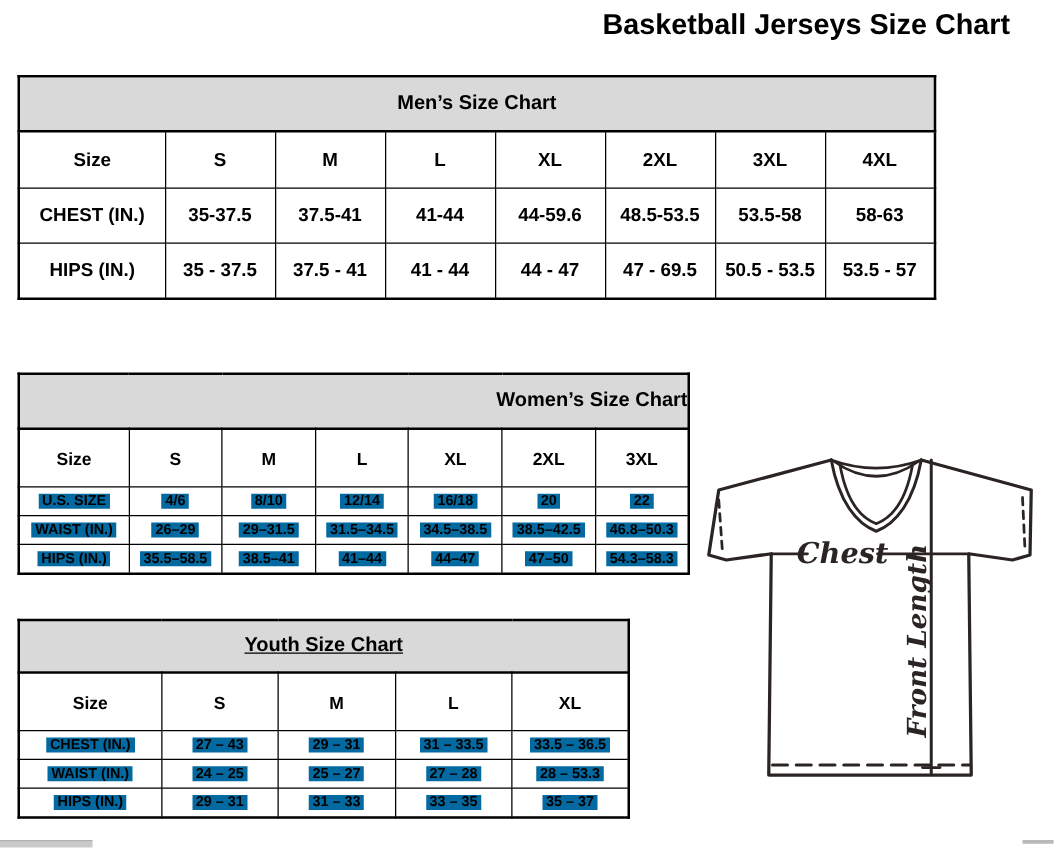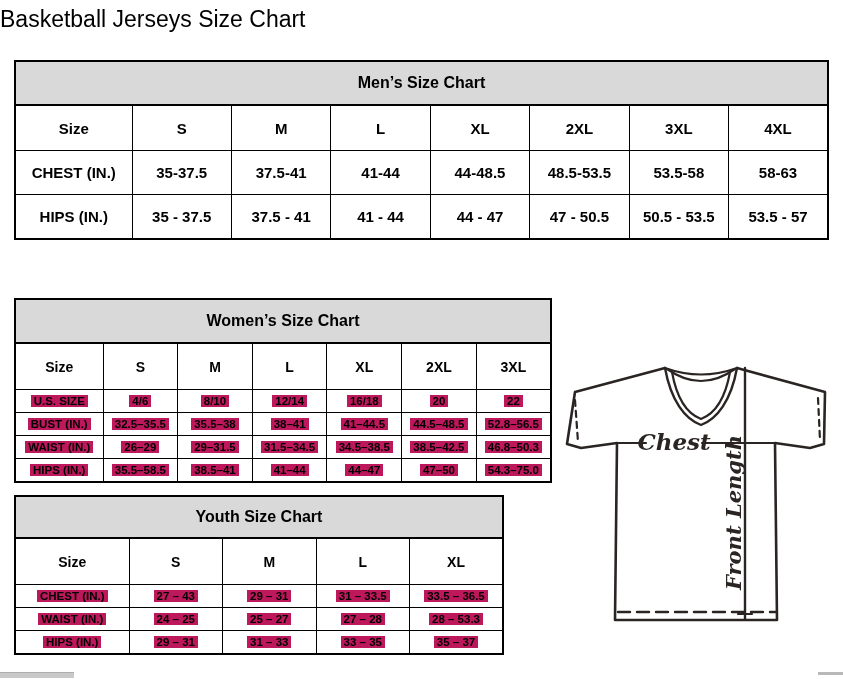--- a/index.html
+++ b/index.html
@@ -3,48 +3,48 @@
 <meta charset="utf-8">
 <style>
   html,body { margin:0; padding:0; }
   body {
     width:843px; height:679px; position:relative; background:#ffffff;
     font-family:"Liberation Sans", sans-serif; color:#000;
     overflow:hidden;
   }
   .page-title {
     position:absolute; top:6px; left:0; width:808px;
-    text-align:left; font-size:23px; font-weight:normal; letter-spacing:0px;
+    text-align:right; font-size:23px; font-weight:bold; letter-spacing:0px;
   }
   table { border-collapse:collapse; position:absolute; table-layout:fixed; background:#fff; }
   th, td {
     border:1.6px solid #000; text-align:center; vertical-align:middle;
     font-weight:bold; padding:0; overflow:hidden; white-space:nowrap;
   }
   .band th { background:#d9d9d9; font-size:16px; border:2px solid #000; }
   table { border:2px solid #000; }
 
   
-  .men { left:14px; top:60px; width:815px;border-radius:17px; }
+  .men { left:14px; top:60px; width:735px;border-radius:17px; }
   .men .band th { height:42px; }
   .men .cols th { height:44px; font-size:15px; }
   .men td { height:43px; font-size:15px; }
 
   
   .women { left:14px; top:298px; width:538px; }
-  .women .band th { height:42px; }
+  .women .band th { height:42px;text-align:right; }
   .women .cols th { height:45px; font-size:14px; }
   .women td { height:22px; font-size:11.5px; }
 
   .youth { left:14px; top:495px; width:490px; }
-  .youth .band th { height:40px; }
+  .youth .band th { height:40px;text-decoration:underline; }
   .youth .cols th { height:45px; font-size:14px; }
   .youth td { height:22px; font-size:11.5px; }
 
-  .hl { background:#be185d; padding:0 3px; }
+  .hl { background:#0369a1; padding:0 3px; }
 
   .jersey { position:absolute; left:556px; top:356px; }
 
   .scroll-frag-left {
     position:absolute; left:0; top:672px; width:74px; height:5px;
     background:#c9c9c9; border-top:1px solid #b0b0b0;
   }
   .scroll-frag-right {
     position:absolute; left:818px; top:672px; width:25px; height:3px;
     background:#b9b9b9;
@@ -78,32 +78,32 @@
     <th>XL</th>
     <th>2XL</th>
     <th>3XL</th>
     <th>4XL</th>
   </tr>
   <tr>
     <td>CHEST (IN.)</td>
     <td>35-37.5</td>
     <td>37.5-41</td>
     <td>41-44</td>
-    <td>44-48.5</td>
+    <td>44-59.6</td>
     <td>48.5-53.5</td>
     <td>53.5-58</td>
     <td>58-63</td>
   </tr>
   <tr>
     <td>HIPS (IN.)</td>
     <td>35 - 37.5</td>
     <td>37.5 - 41</td>
     <td>41 - 44</td>
     <td>44 - 47</td>
-    <td>47 - 50.5</td>
+    <td>47 - 69.5</td>
     <td>50.5 - 53.5</td>
     <td>53.5 - 57</td>
   </tr>
 </tbody>
   </table>
 
 <table class="women">
   <colgroup>
       <col style="width:88px">
       <col>
@@ -129,45 +129,36 @@
   <tr>
     <td><span class="hl">U.S. SIZE</span></td>
     <td><span class="hl">4/6</span></td>
     <td><span class="hl">8/10</span></td>
     <td><span class="hl">12/14</span></td>
     <td><span class="hl">16/18</span></td>
     <td><span class="hl">20</span></td>
     <td><span class="hl">22</span></td>
   </tr>
   <tr>
-    <td><span class="hl">BUST (IN.)</span></td>
-    <td><span class="hl">32.5–35.5</span></td>
-    <td><span class="hl">35.5–38</span></td>
-    <td><span class="hl">38–41</span></td>
-    <td><span class="hl">41–44.5</span></td>
-    <td><span class="hl">44.5–48.5</span></td>
-    <td><span class="hl">52.8–56.5</span></td>
-  </tr>
-  <tr>
     <td><span class="hl">WAIST (IN.)</span></td>
     <td><span class="hl">26–29</span></td>
     <td><span class="hl">29–31.5</span></td>
     <td><span class="hl">31.5–34.5</span></td>
     <td><span class="hl">34.5–38.5</span></td>
     <td><span class="hl">38.5–42.5</span></td>
     <td><span class="hl">46.8–50.3</span></td>
   </tr>
   <tr>
     <td><span class="hl">HIPS (IN.)</span></td>
     <td><span class="hl">35.5–58.5</span></td>
     <td><span class="hl">38.5–41</span></td>
     <td><span class="hl">41–44</span></td>
     <td><span class="hl">44–47</span></td>
     <td><span class="hl">47–50</span></td>
-    <td><span class="hl">54.3–75.0</span></td>
+    <td><span class="hl">54.3–58.3</span></td>
   </tr>
 </tbody>
   </table>
 
 <table class="youth">
   <colgroup>
       <col style="width:114px">
       <col>
       <col>
       <col>

